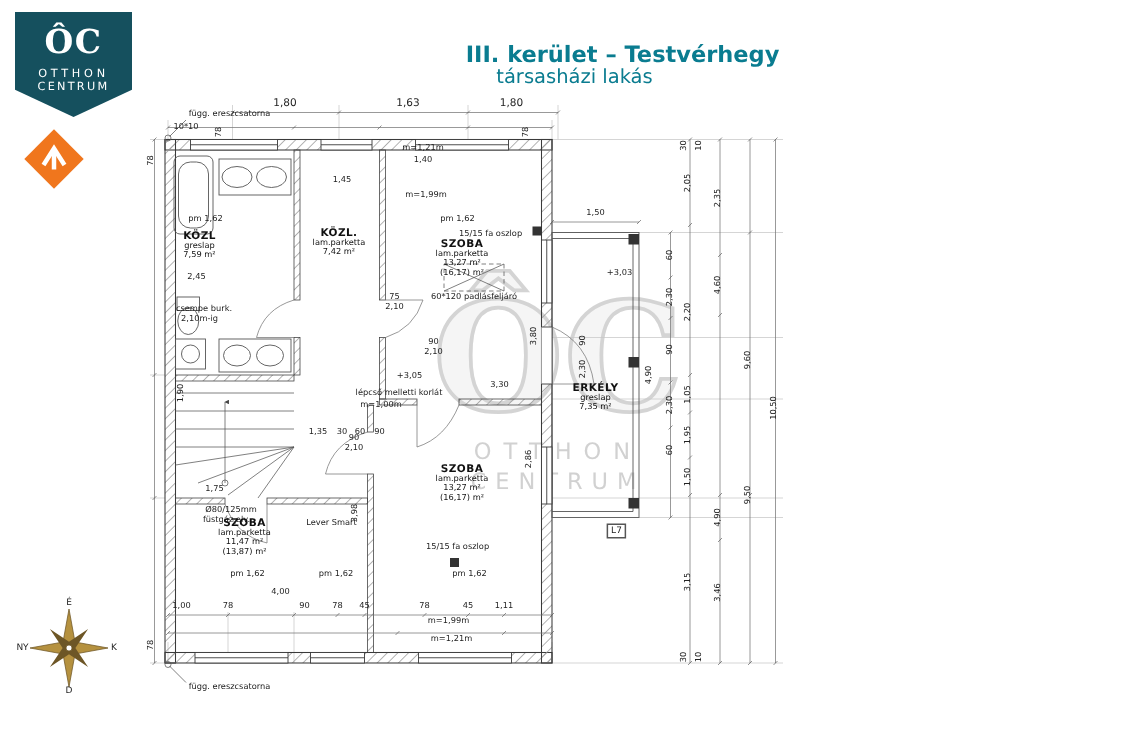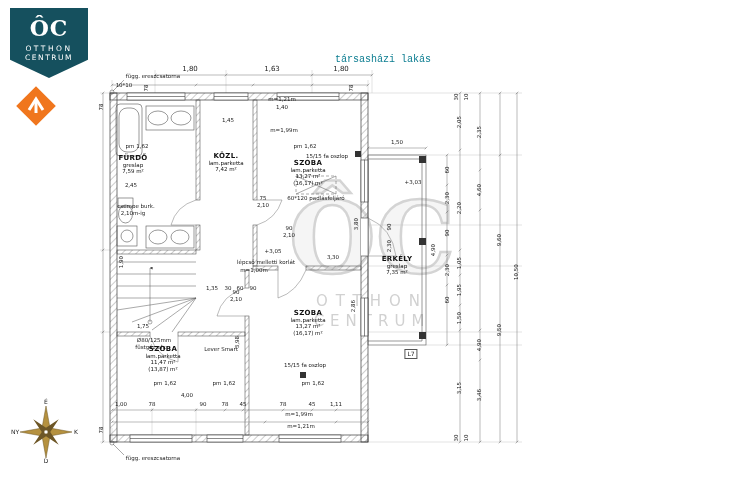--- a/index.html
+++ b/index.html
@@ -2,22 +2,22 @@
 <html><head>
 <meta charset="utf-8">
 <style>
   html,body{margin:0;padding:0;background:#fff;}
   .page{position:relative;width:749px;height:500px;background:#fff;overflow:hidden;
         font-family:"DejaVu Sans",sans-serif;}
 
   
   .title{position:absolute;left:415px;top:27px;transform:translateX(-50%);
          font-size:15px;font-weight:bold;color:#0a7c90;white-space:nowrap;}
-  .subtitle{position:absolute;left:383px;top:54px;transform:translateX(-50%);
-         font-size:10px;color:#0a7c90;white-space:nowrap;font-family:Liberation Mono, monospace;}
+  .subtitle{position:absolute;left:383px;top:44px;transform:translateX(-50%);
+         font-size:13px;color:#0a7c90;white-space:nowrap;}
 
   
   .badge{position:absolute;left:10px;top:8px;width:78px;height:70px;background:#15505e;
          clip-path:polygon(0 0,100% 0,100% 74%,50% 100%,0 74%);color:#fff;text-align:center;}
   .badge .mono{margin-top:7px;font-family:"DejaVu Serif",serif;font-size:22px;font-weight:bold;letter-spacing:1px;}
   .badge .b1{font-size:7.5px;letter-spacing:2.5px;margin-top:3px;}
   .badge .b2{font-size:7.5px;letter-spacing:1.5px;}
 
   .diamond{position:absolute;left:18px;top:88px;width:36px;height:36px;}
   .diamond .sq{position:absolute;inset:4px;background:#f0761d;transform:rotate(45deg);}
@@ -54,20 +54,21 @@
   </div>
 
   <div class="diamond">
     <div class="sq"></div>
     <svg width="36" height="36">
       <polyline points="11,22 18,11 25,22" fill="none" stroke="#fff" stroke-width="3"></polyline>
       <line x1="18" y1="13" x2="18" y2="25" stroke="#fff" stroke-width="3"></line>
     </svg>
   </div>
 
+  <div class="title">III. kerület – Testvérhegy</div>
   <div class="subtitle">társasházi lakás</div>
 
   <div class="wm">
     <div class="big">ÔC</div>
     <div class="w1">OTTHON</div>
     <div class="w2">CENTRUM</div>
   </div>
 
   <svg class="plan-svg" width="749" height="500">
     <defs>
@@ -325,21 +326,21 @@
       <div class="lbl" style="left: 480px; top: 345px; transform: translate(-50%, -50%) rotate(-90deg);">4,90</div>
       <div class="lbl" style="left: 480px; top: 395px; transform: translate(-50%, -50%) rotate(-90deg);">3,46</div>
       <div class="lbl" style="left: 500px; top: 240px; transform: translate(-50%, -50%) rotate(-90deg);">9,60</div>
       <div class="lbl" style="left: 500px; top: 330px; transform: translate(-50%, -50%) rotate(-90deg);">9,50</div>
       <div class="lbl" style="left: 517px; top: 272px; transform: translate(-50%, -50%) rotate(-90deg);">10,50</div>
       <div class="lbl" style="left: 46px; top: 402px; font-size: 6px; transform: translate(-50%, -50%);">É</div>
       <div class="lbl" style="left: 76px; top: 432px; font-size: 6px; transform: translate(-50%, -50%);">K</div>
       <div class="lbl" style="left: 46px; top: 461px; font-size: 6px; transform: translate(-50%, -50%);">D</div>
       <div class="lbl" style="left: 15px; top: 432px; font-size: 6px; transform: translate(-50%, -50%);">NY</div>
       <div class="room" style="left: 133px; top: 164px;">
-        <div class="rn">FÜRDŐ</div>
+        <div class="rn">KÖZL</div>
         <div class="rl">greslap</div>
         <div class="rl">7,59 m²</div>
       </div>
       <div class="room" style="left: 226px; top: 162px;">
         <div class="rn">KÖZL.</div>
         <div class="rl">lam.parketta</div>
         <div class="rl">7,42 m²</div>
       </div>
       <div class="room" style="left: 308px; top: 172px;">
         <div class="rn">SZOBA</div>

